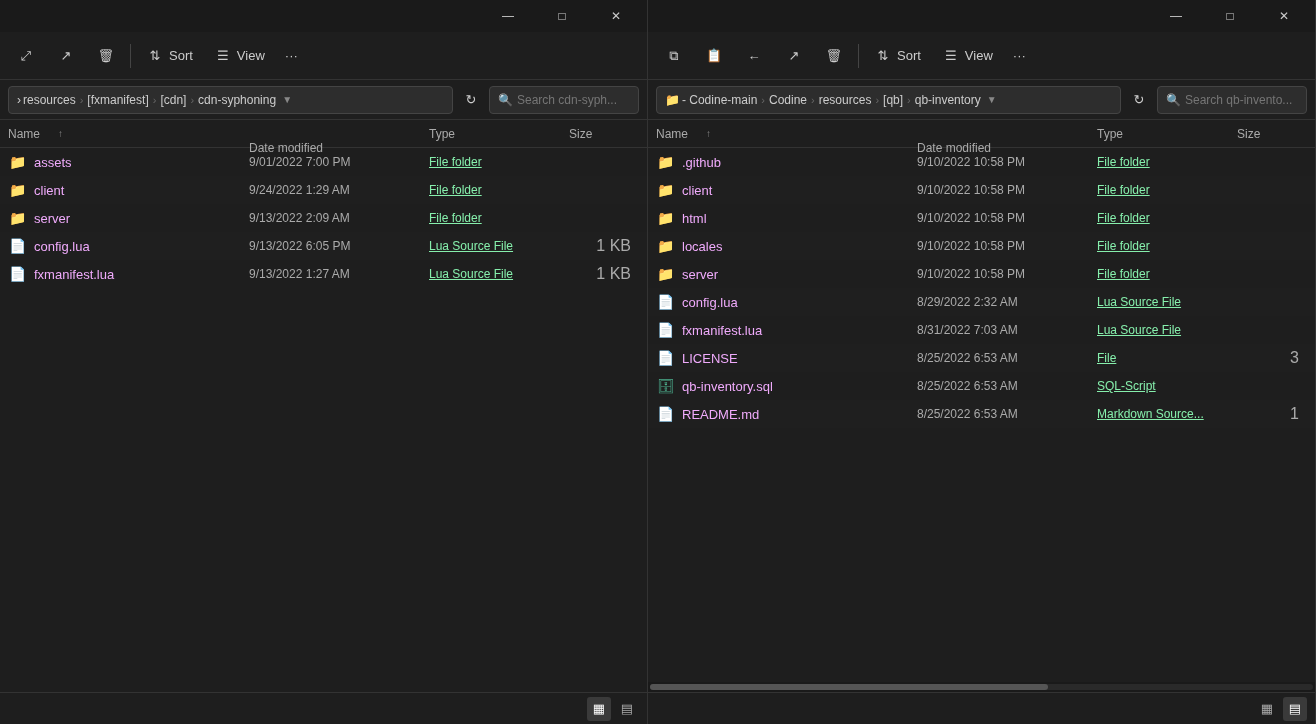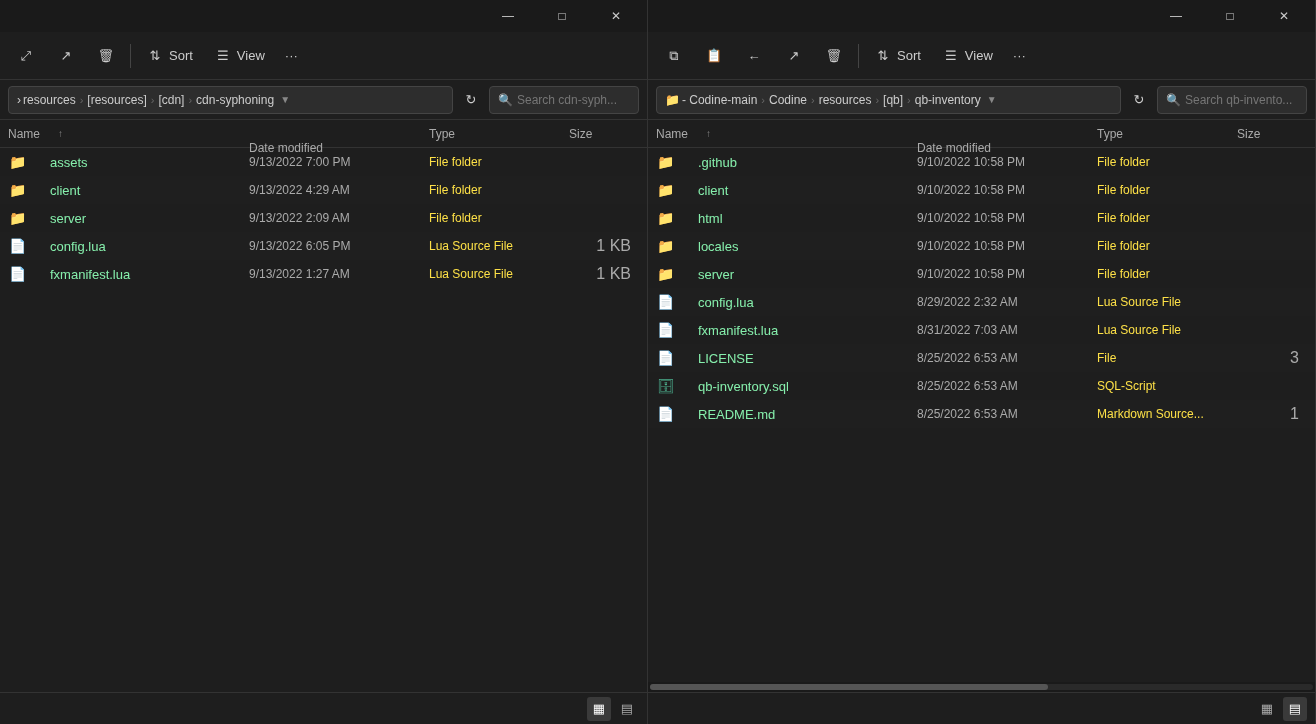--- a/index.html
+++ b/index.html
@@ -217,23 +217,23 @@
       justify-content: center;
       margin-right: 6px;
       font-size: 14px;
     }
 
     .folder-icon { color: #e8b84b; }
     .lua-icon { color: #b0b0b0; }
     .file-icon-gen { color: #b0b0b0; }
     .sql-icon { color: #4caf8e; }
 
-    .file-name { flex: 1; min-width: 0; font-size: 13px; color: #86efac; white-space: nowrap; overflow: hidden; text-overflow: ellipsis; margin-left: 16px; }
+    .file-name { flex: 1; min-width: 0; font-size: 13px; color: #f0abfc; white-space: nowrap; overflow: hidden; text-overflow: ellipsis; }
     .file-date { width: 180px; font-size: 12px; color: #aaa; }
-    .file-type { width: 140px; font-size: 12px; color: #fde047; white-space: nowrap; overflow: hidden; text-overflow: ellipsis; }
+    .file-type { width: 140px; font-size: 12px; color: #86efac; white-space: nowrap; overflow: hidden; text-overflow: ellipsis; text-decoration: underline; }
     .file-size { width: 70px; font-size: 16px; color: #aaa; text-align: right; padding-right: 8px; }
 
     
     .file-list-container::-webkit-scrollbar { width: 8px; }
     .file-list-container::-webkit-scrollbar-track { background: #1a1a1a; }
     .file-list-container::-webkit-scrollbar-thumb { background: #444; border-radius: 4px; }
 
     
     .bottom-bar {
       height: 32px;
@@ -314,21 +314,21 @@
     <button class="toolbar-btn">
       <span>···</span>
     </button>
   </div>
 
   <div class="address-bar">
     <div class="breadcrumb">
       <span class="breadcrumb-item">›</span>
       <span class="breadcrumb-item">resources</span>
       <span class="breadcrumb-sep">›</span>
-      <span class="breadcrumb-item">[resources]</span>
+      <span class="breadcrumb-item">[fxmanifest]</span>
       <span class="breadcrumb-sep">›</span>
       <span class="breadcrumb-item">[cdn]</span>
       <span class="breadcrumb-sep">›</span>
       <span class="breadcrumb-item">cdn-syphoning</span>
       <span class="breadcrumb-chevron">▼</span>
     </div>
     <div class="refresh-btn">↻</div>
     <div class="search-box">
       <span class="search-icon">🔍</span>
       <input type="text" placeholder="Search cdn-syph..." style="">
@@ -349,28 +349,28 @@
     <div class="col-size col-header">
       <span>Size</span>
     </div>
   </div>
 
   <div class="file-list-container">
 
   <div class="file-row">
     <span class="file-icon folder-icon">📁</span>
     <span class="file-name">assets</span>
-    <span class="file-date">9/13/2022 7:00 PM</span>
+    <span class="file-date">9/01/2022 7:00 PM</span>
     <span class="file-type">File folder</span>
     <span class="file-size"></span>
   </div>
       <div class="file-row">
     <span class="file-icon folder-icon">📁</span>
     <span class="file-name">client</span>
-    <span class="file-date">9/13/2022 4:29 AM</span>
+    <span class="file-date">9/24/2022 1:29 AM</span>
     <span class="file-type">File folder</span>
     <span class="file-size"></span>
   </div>
       <div class="file-row">
     <span class="file-icon folder-icon">📁</span>
     <span class="file-name">server</span>
     <span class="file-date">9/13/2022 2:09 AM</span>
     <span class="file-type">File folder</span>
     <span class="file-size"></span>
   </div>

